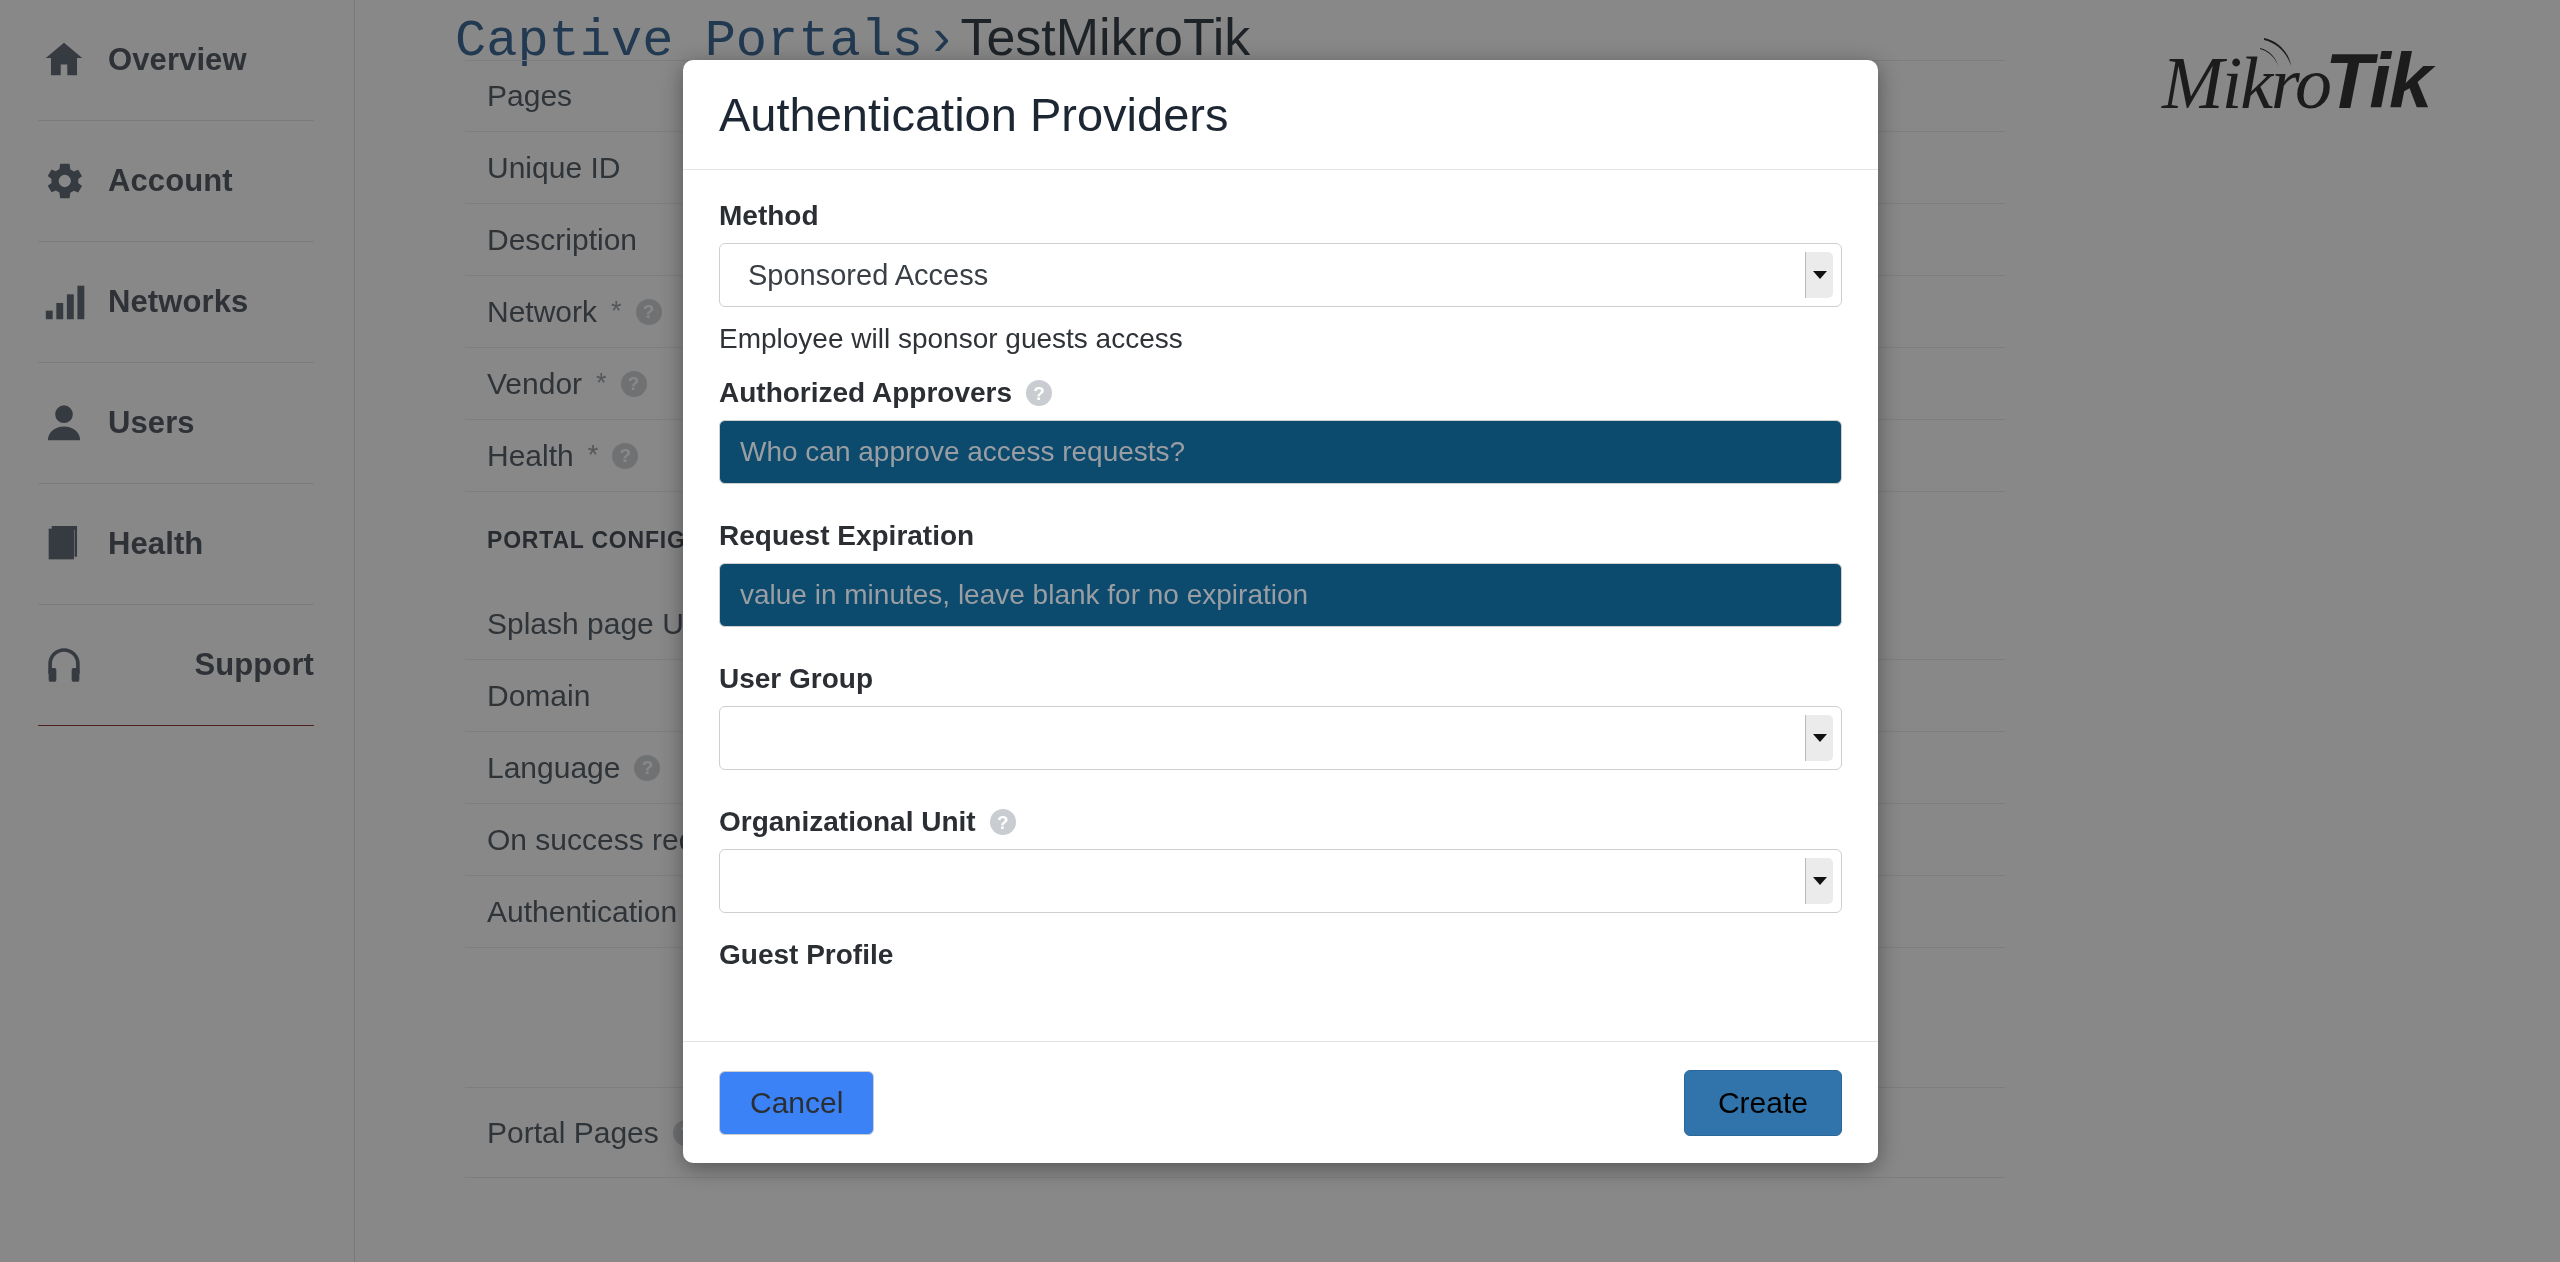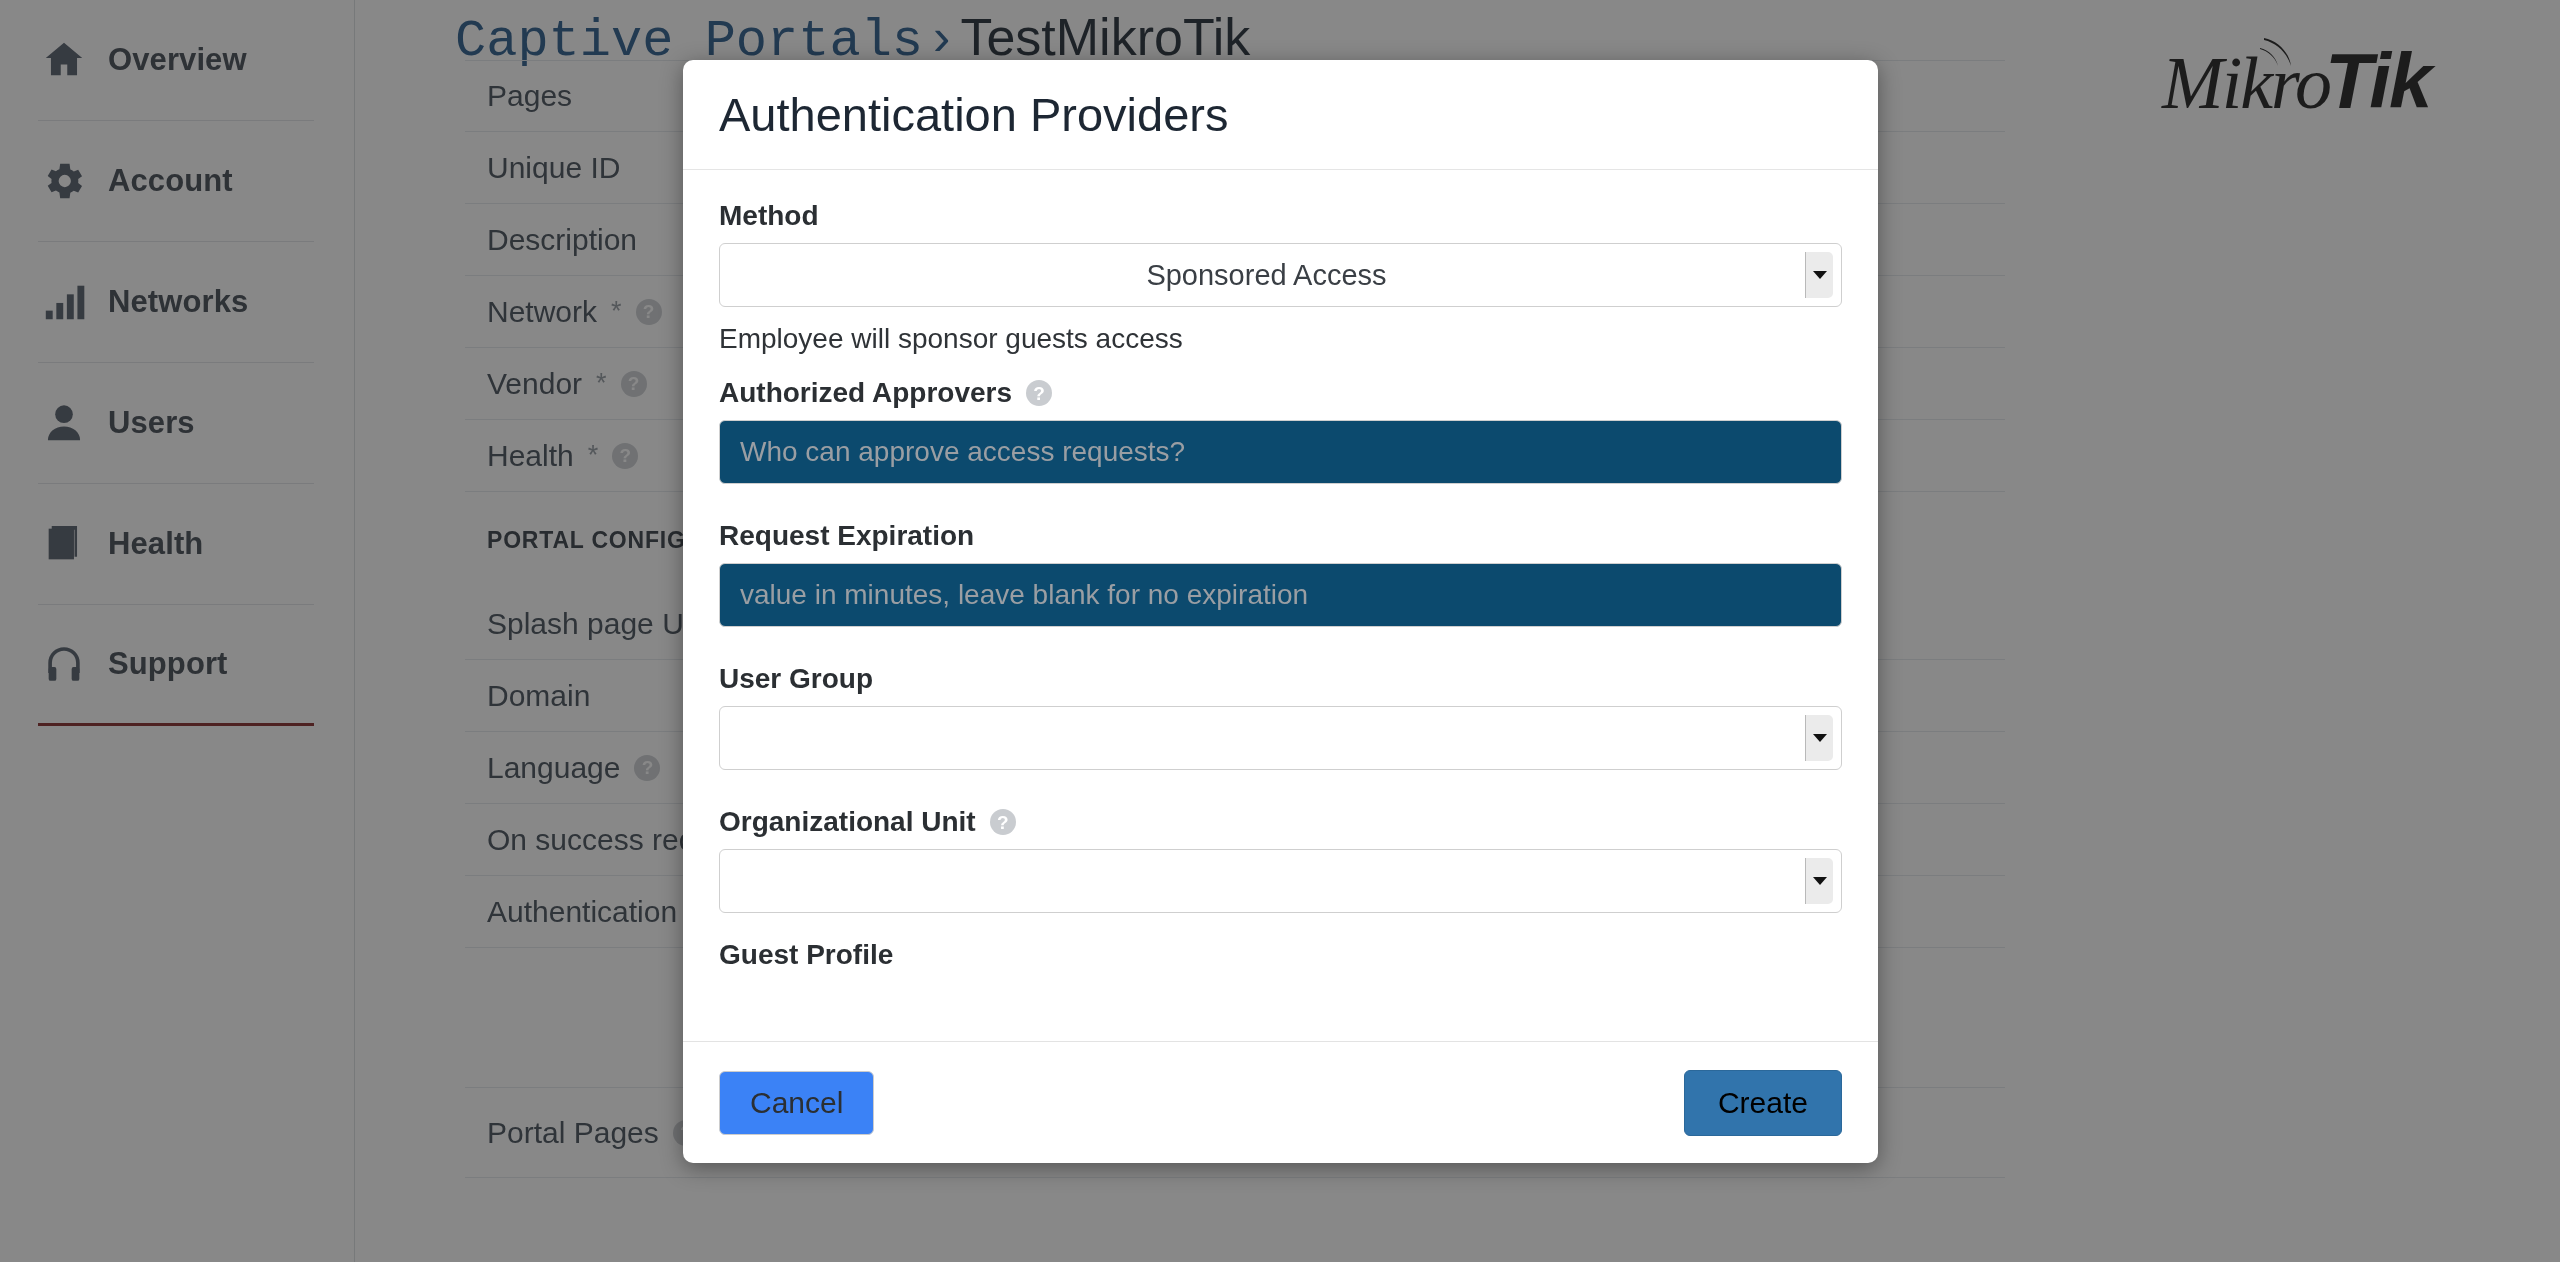--- a/index.html
+++ b/index.html
@@ -26,21 +26,21 @@
     background: #ffffff;
   }
   .nav-item {
     position: relative;
     height: 121px;
     margin: 0 40px 0 38px;
     display: flex;
     align-items: center;
     border-bottom: 1px solid #dfe3e6;
   }
-  .nav-item:last-child { border-bottom: 3px solid #7f1d1d; }
+  .nav-item:last-child { border-bottom: 1px solid #7f1d1d; justify-content: space-between; }
   .nav-icon {
     width: 52px; height: 52px;
     flex: 0 0 52px;
     display: flex; align-items: center; justify-content: center;
     color: #4a5462;
     margin-right: 18px;
   }
   .nav-icon svg { display: block; fill: #4a5462; }
   .nav-label {
     font-size: 31px;
@@ -186,21 +186,20 @@
     padding: 0 20px;
     font-family: "Liberation Sans", sans-serif;
     display: flex;
     align-items: center;
   }
   .txt-input.placeholder { color: #9a9ea3; }
   .sel-input {
     padding: 8px;
     position: relative;
     background: #fff;
-    text-align: center;
   }
   .sel-value {
     flex: 1 1 auto;
     padding: 0 20px;
     font-size: 29px;
     color: #3a3f45;
     overflow: hidden;
     white-space: nowrap;
   }
   .sel-arrow {

